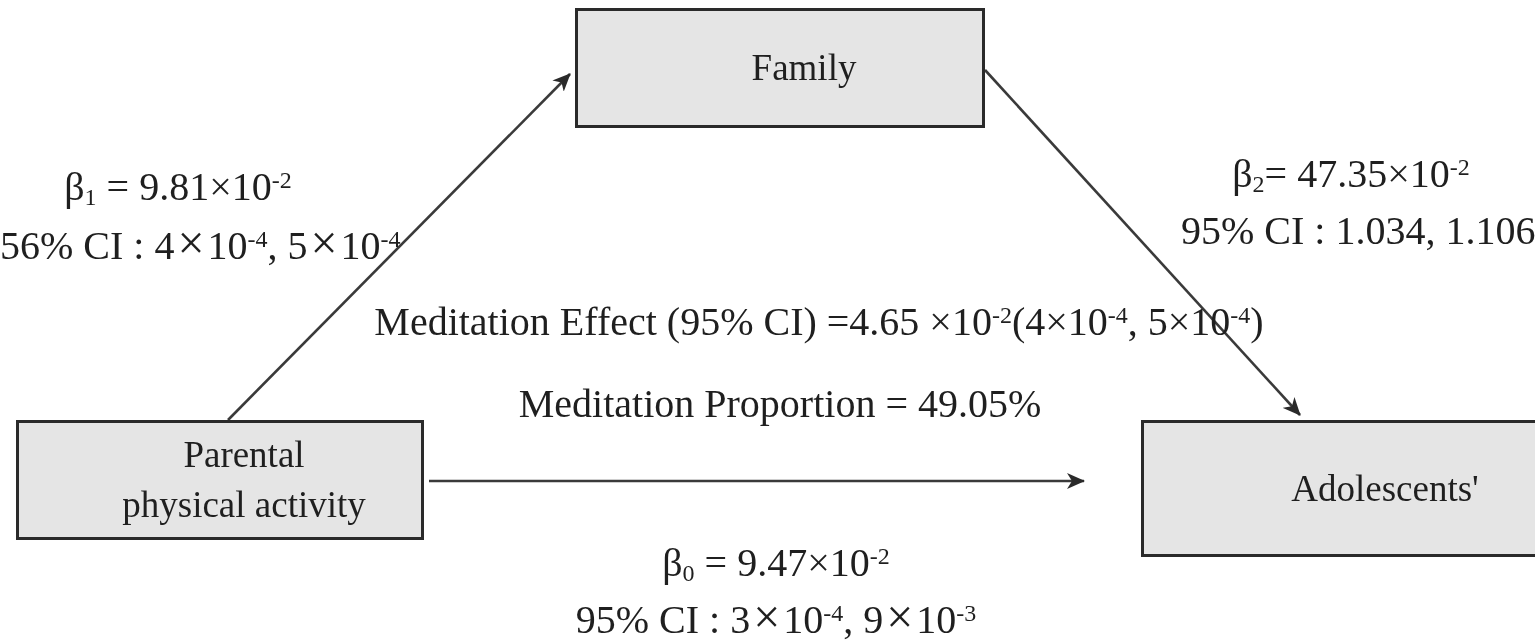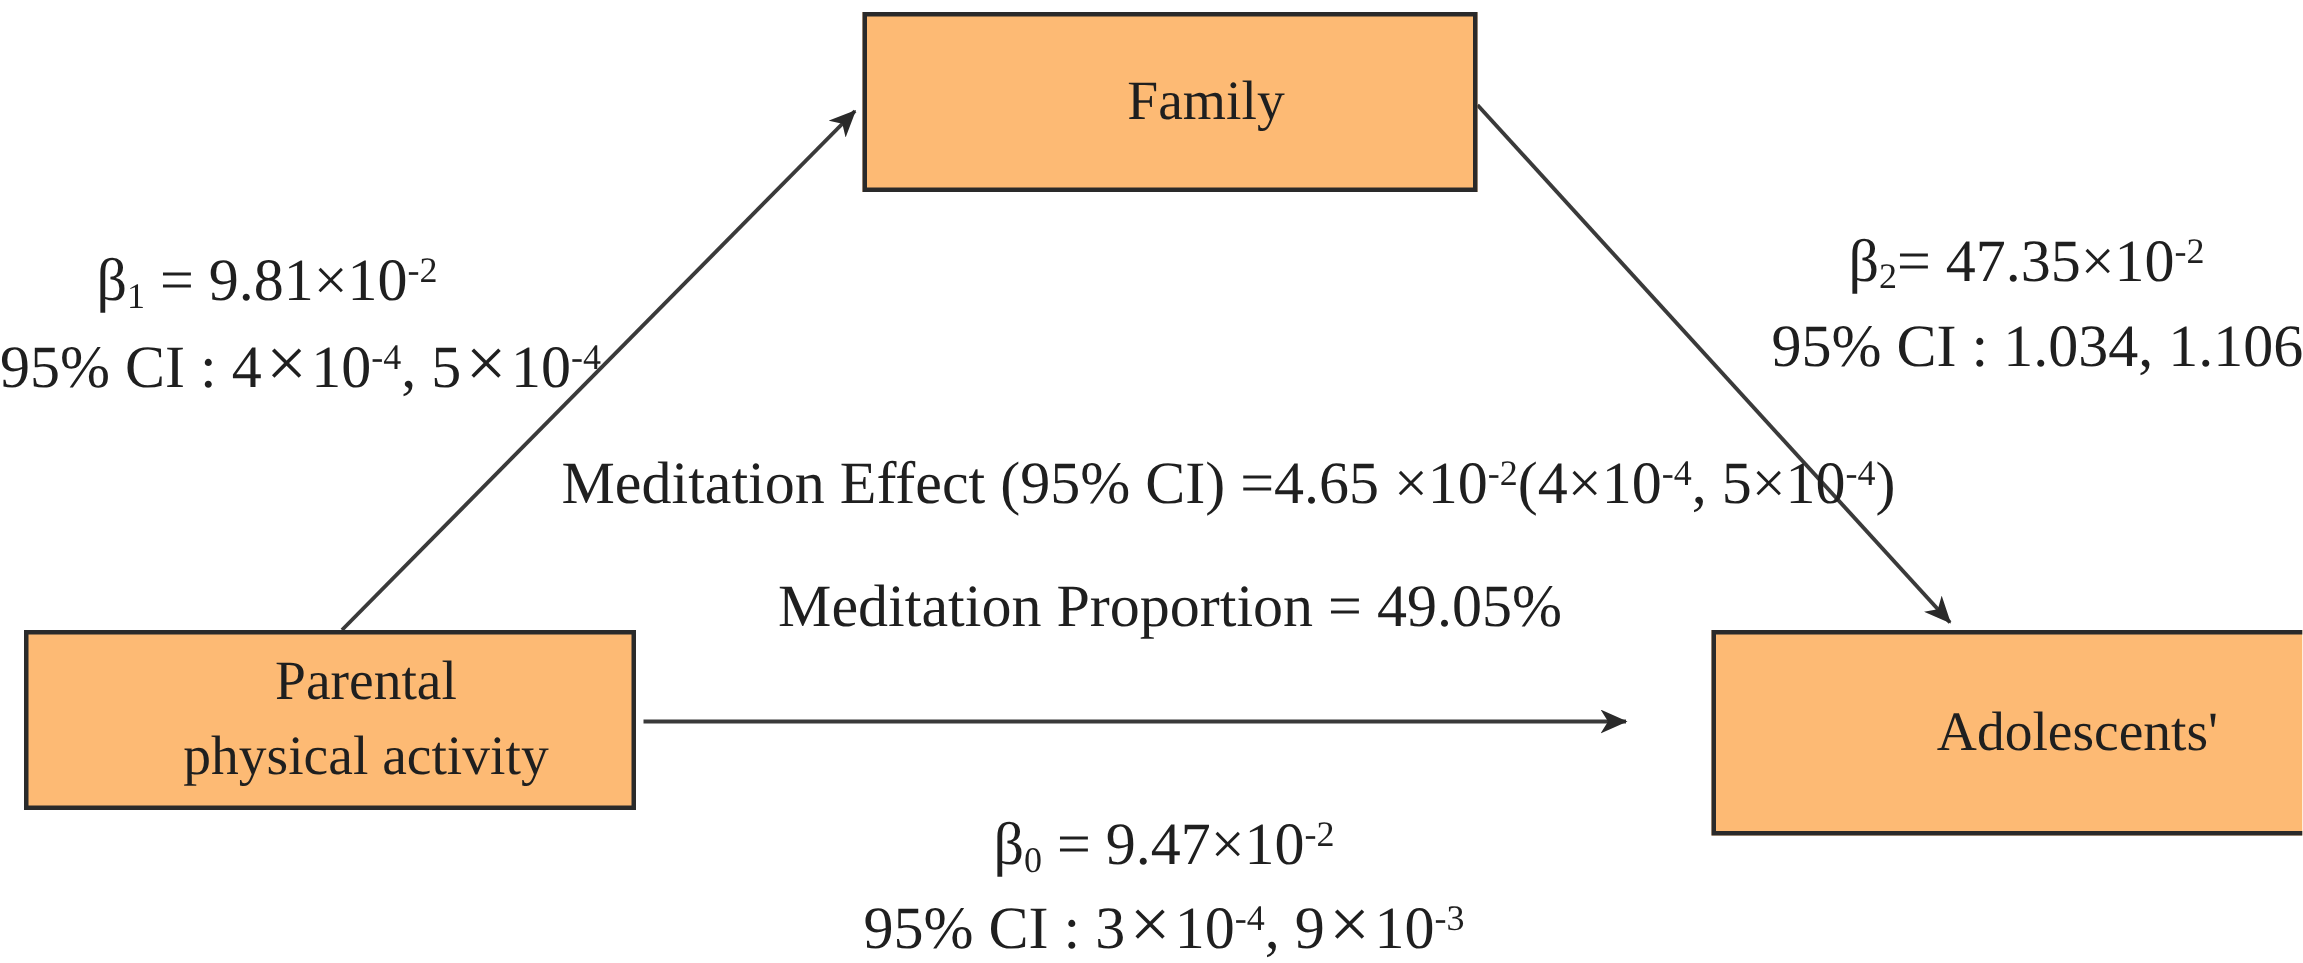--- a/index.html
+++ b/index.html
@@ -9,21 +9,21 @@
     width: 1535px;
     height: 642px;
     background: #ffffff;
     color: #1f1f1f;
     font-family: "Liberation Serif", "DejaVu Serif", serif;
     overflow: hidden;
   }
   .node {
     position: absolute;
     border: 3px solid #2a2a2a;
-    background: #fdba74;
+    background: #e5e5e5;
     display: flex;
     flex-direction: column;
     align-items: center;
     justify-content: center;
     text-align: center;
     font-size: 37px;
     line-height: 50px;
     white-space: nowrap;
     padding-left: 48px;
   }
@@ -72,21 +72,21 @@
     <div>Parental</div>
     <div>physical activity</div>
   </div>
 
   <div class="node outcome">
     <div>Adolescents'</div>
   </div>
 
   <div class="lbl path-a-lbl">
     <div><span>β</span><sub>1</sub><span> = 9.81×10</span><sup>-2</sup></div>
-    <div><span>95% CI : 4</span><span class="bigx">×</span><span>10</span><sup>-4</sup><span>, 5</span><span class="bigx">×</span><span>10</span><sup>-4</sup></div>
+    <div><span>56% CI : 4</span><span class="bigx">×</span><span>10</span><sup>-4</sup><span>, 5</span><span class="bigx">×</span><span>10</span><sup>-4</sup></div>
   </div>
 
   <div class="lbl path-b-lbl">
     <div><span>β</span><sub>2</sub><span>= 47.35×10</span><sup>-2</sup></div>
     <div>95% CI : 1.034, 1.106</div>
   </div>
 
   <div class="lbl med-effect"><span>Meditation Effect (95% CI) =4.65 ×10</span><sup>-2</sup><span>(4×10</span><sup>-4</sup><span>, 5×10</span><sup>-4</sup><span>)</span></div>
 
   <div class="lbl med-prop">Meditation Proportion = 49.05%</div>

